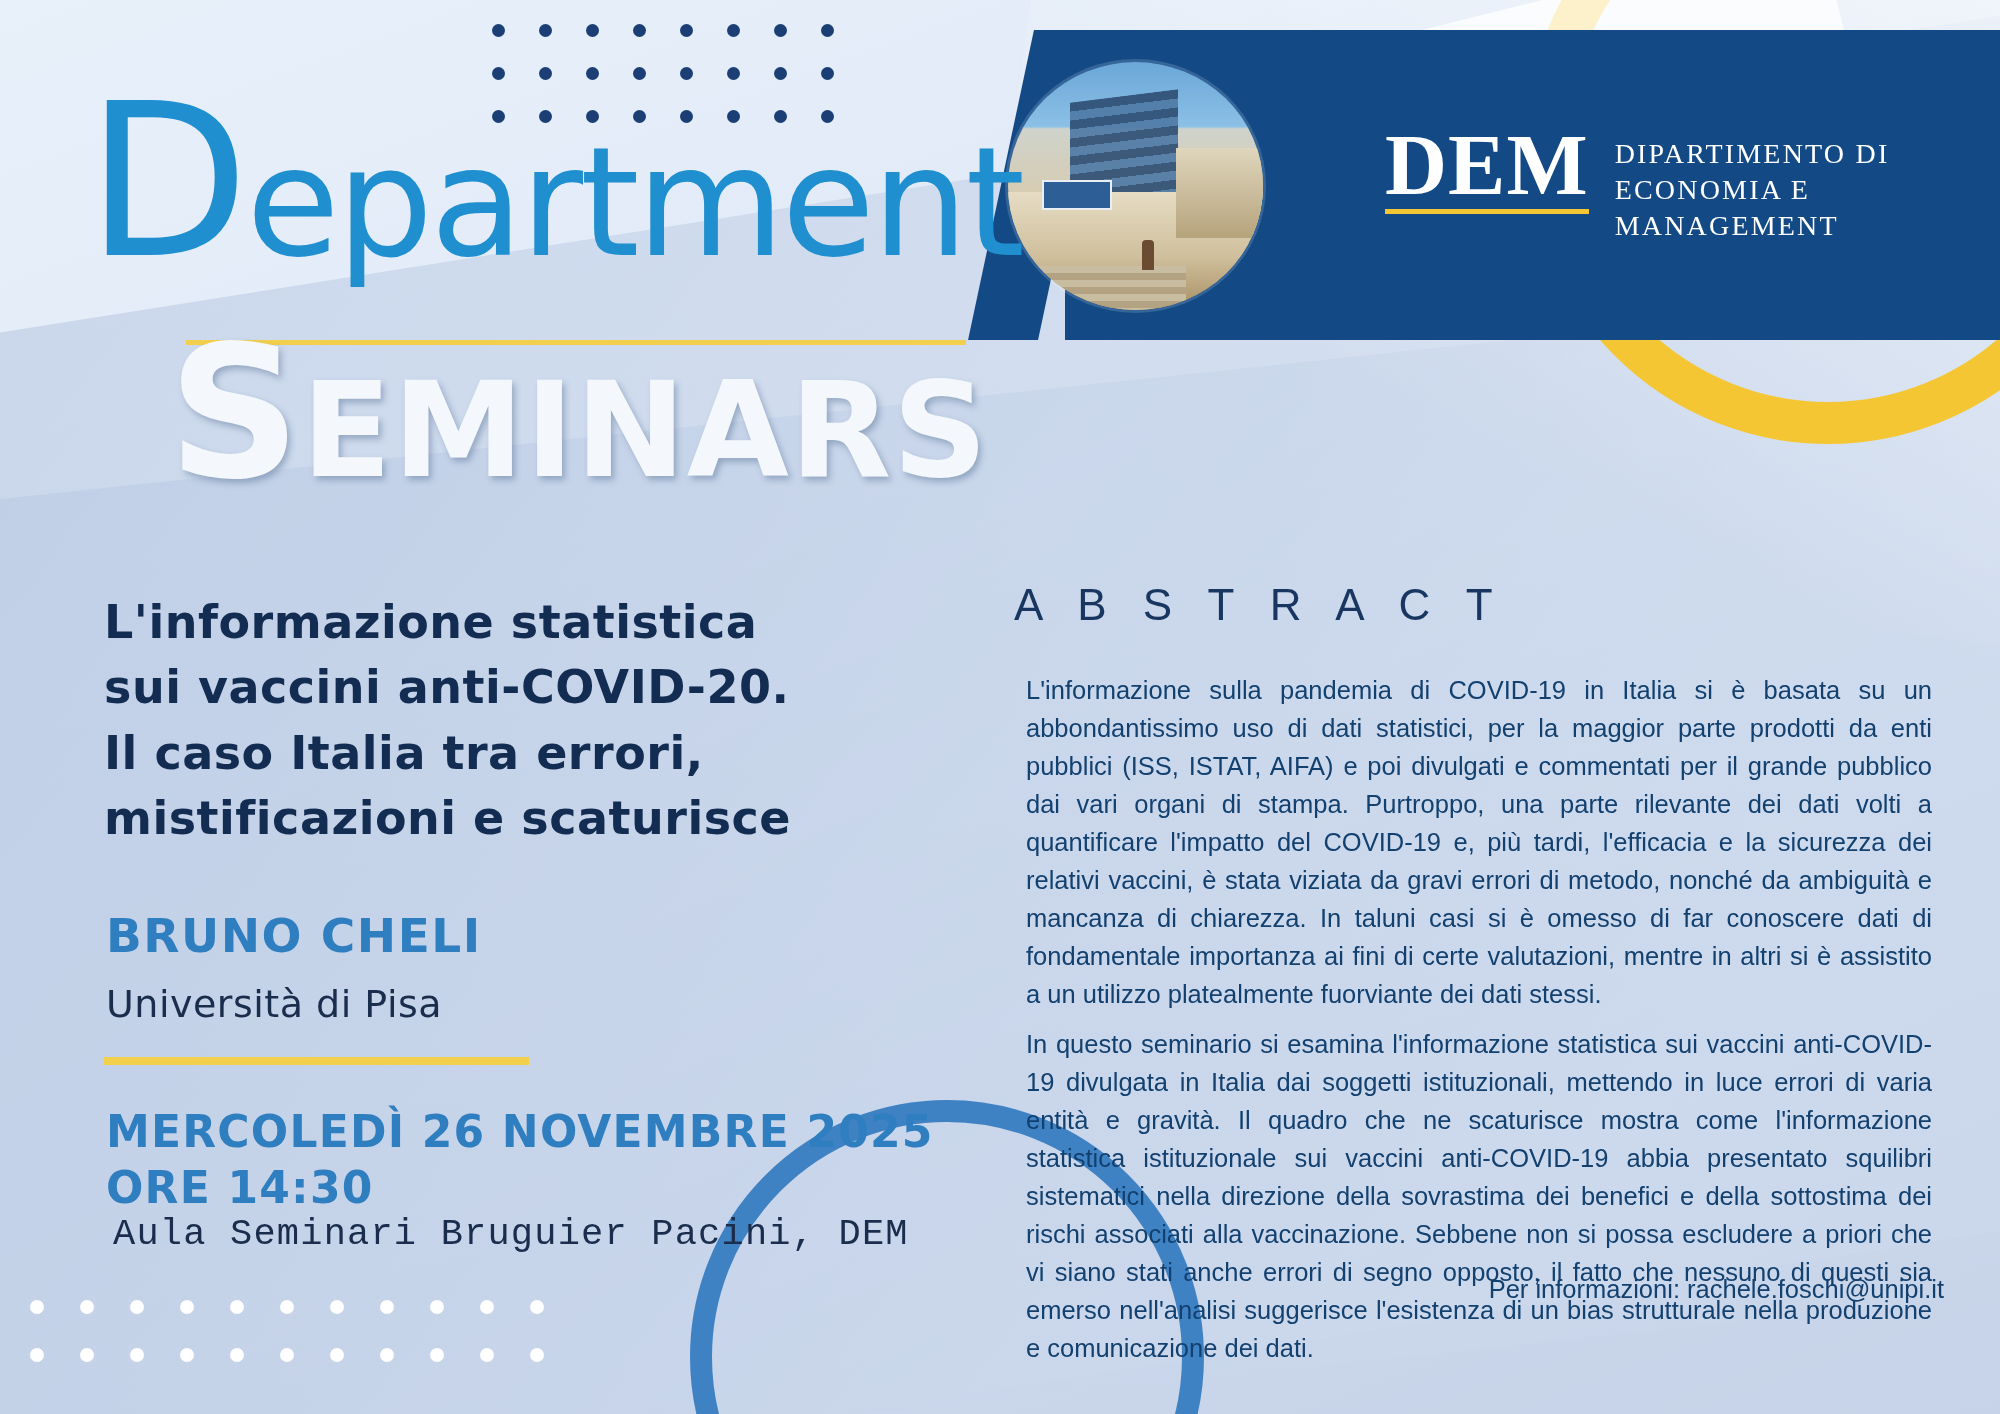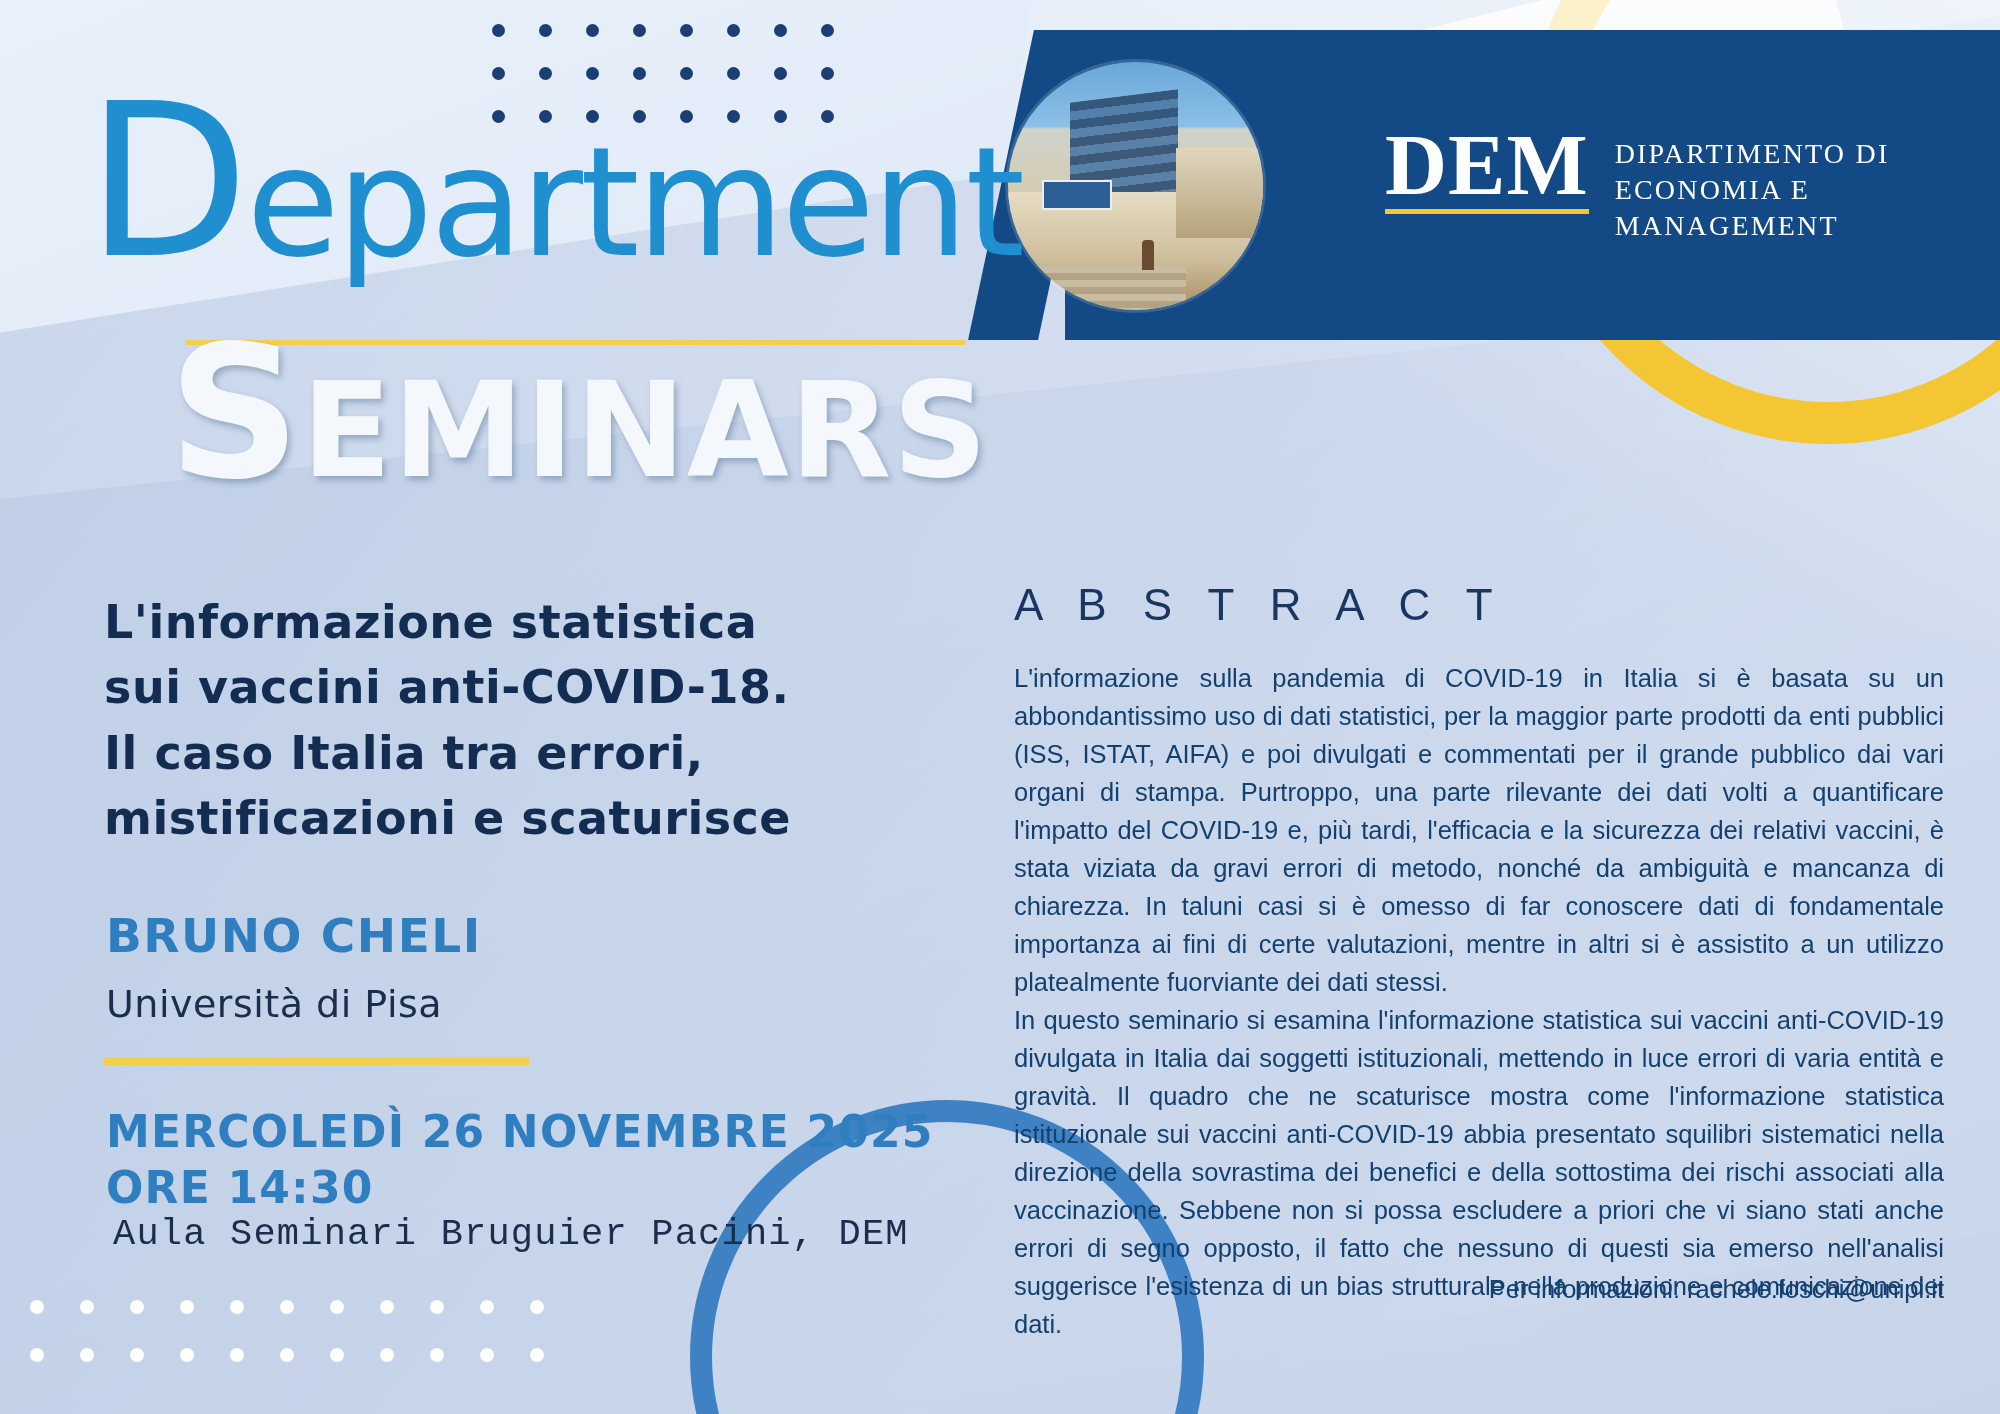--- a/index.html
+++ b/index.html
@@ -291,21 +291,21 @@
   .abstract-body {
     position: absolute;
     left: 1014px; top: 660px;
     width: 930px;
     font-family: "Liberation Sans", sans-serif;
     font-size: 25.5px;
     line-height: 1.49;
     text-align: justify;
     color: #12406f;
   }
-  .abstract-body p { margin: 0; }
+  .abstract-body p { margin: 12px; }
   .contact {
     position: absolute;
     right: 56px; top: 1275px;
     font-family: "Liberation Sans", sans-serif;
     font-size: 25.5px;
     color: #12406f;
   }
 </style>
 </head>
 <body>
@@ -393,21 +393,21 @@
   <div class="title-dept">
     <span class="cap">D</span><span>epartment</span>
   </div>
   <div class="title-underline"></div>
   <div class="title-sem">
     <span class="cap">S</span><span>EMINARS</span>
   </div>
 
   <div class="seminar-title">
     <div>L'informazione statistica</div>
-    <div>sui vaccini anti-COVID-18.</div>
+    <div>sui vaccini anti-COVID-20.</div>
     <div>Il caso Italia tra errori,</div>
     <div>mistificazioni e scaturisce</div>
   </div>
 
   <div class="speaker">BRUNO CHELI</div>
   <div class="affiliation">Università di Pisa</div>
 
   <div class="rule-yellow"></div>
 
   <div class="date">

